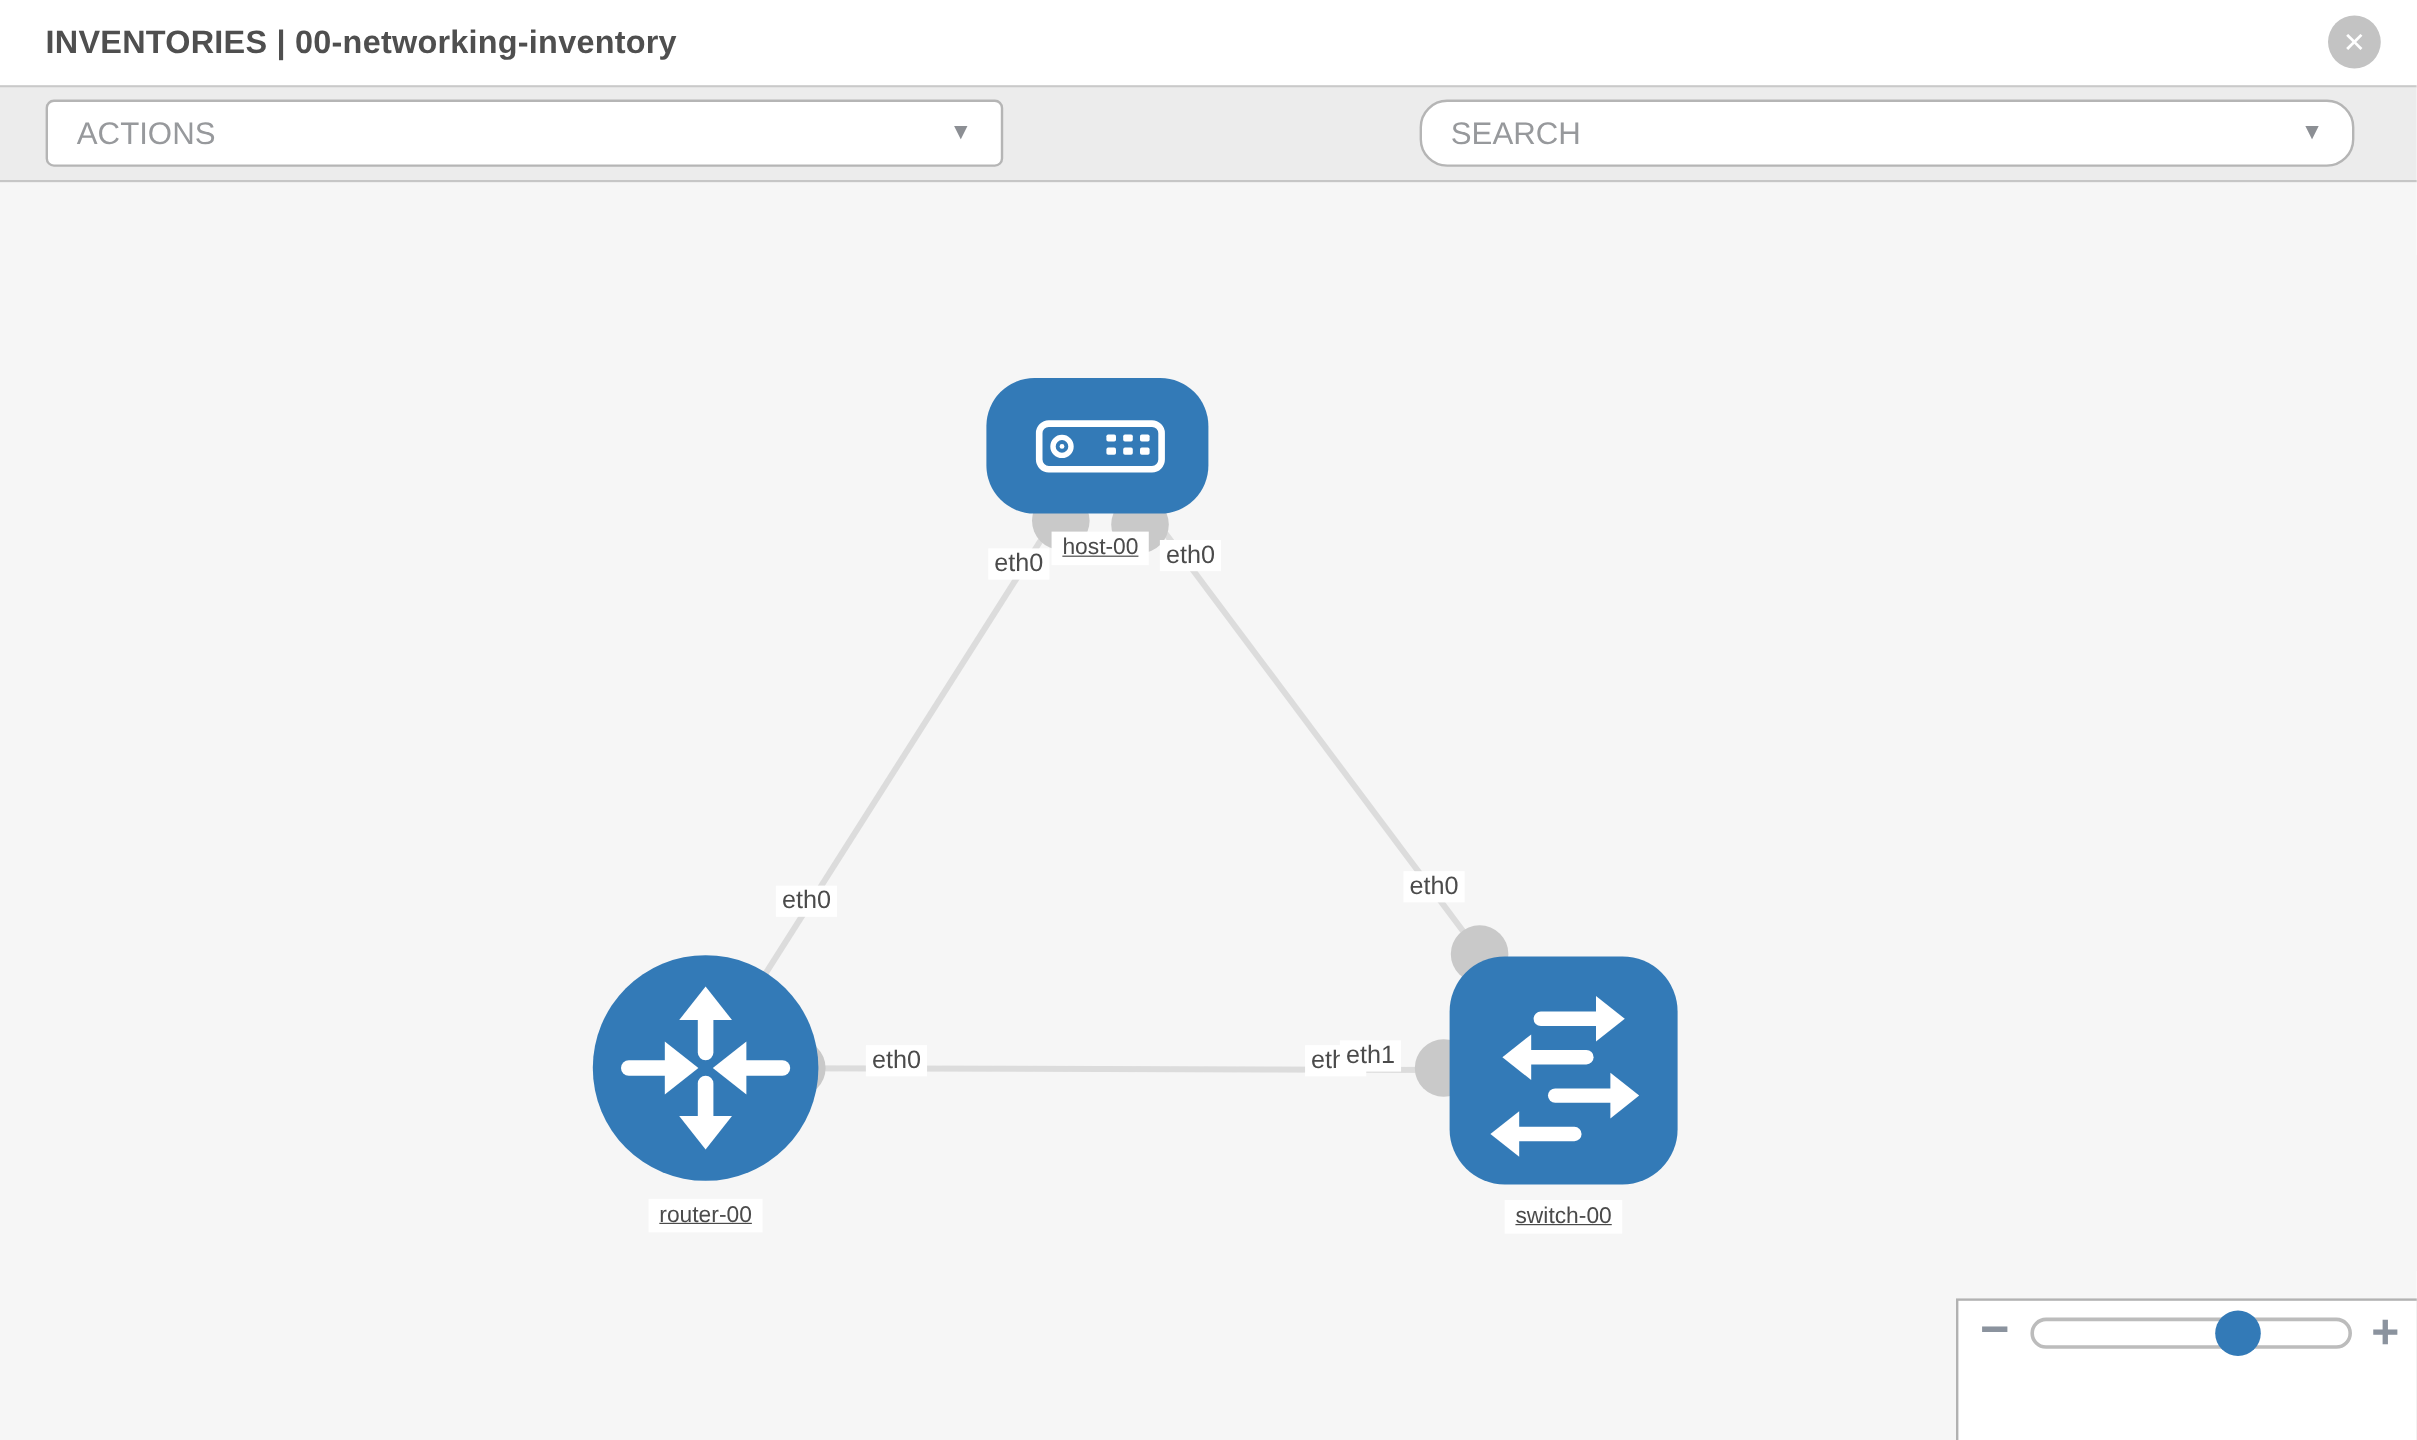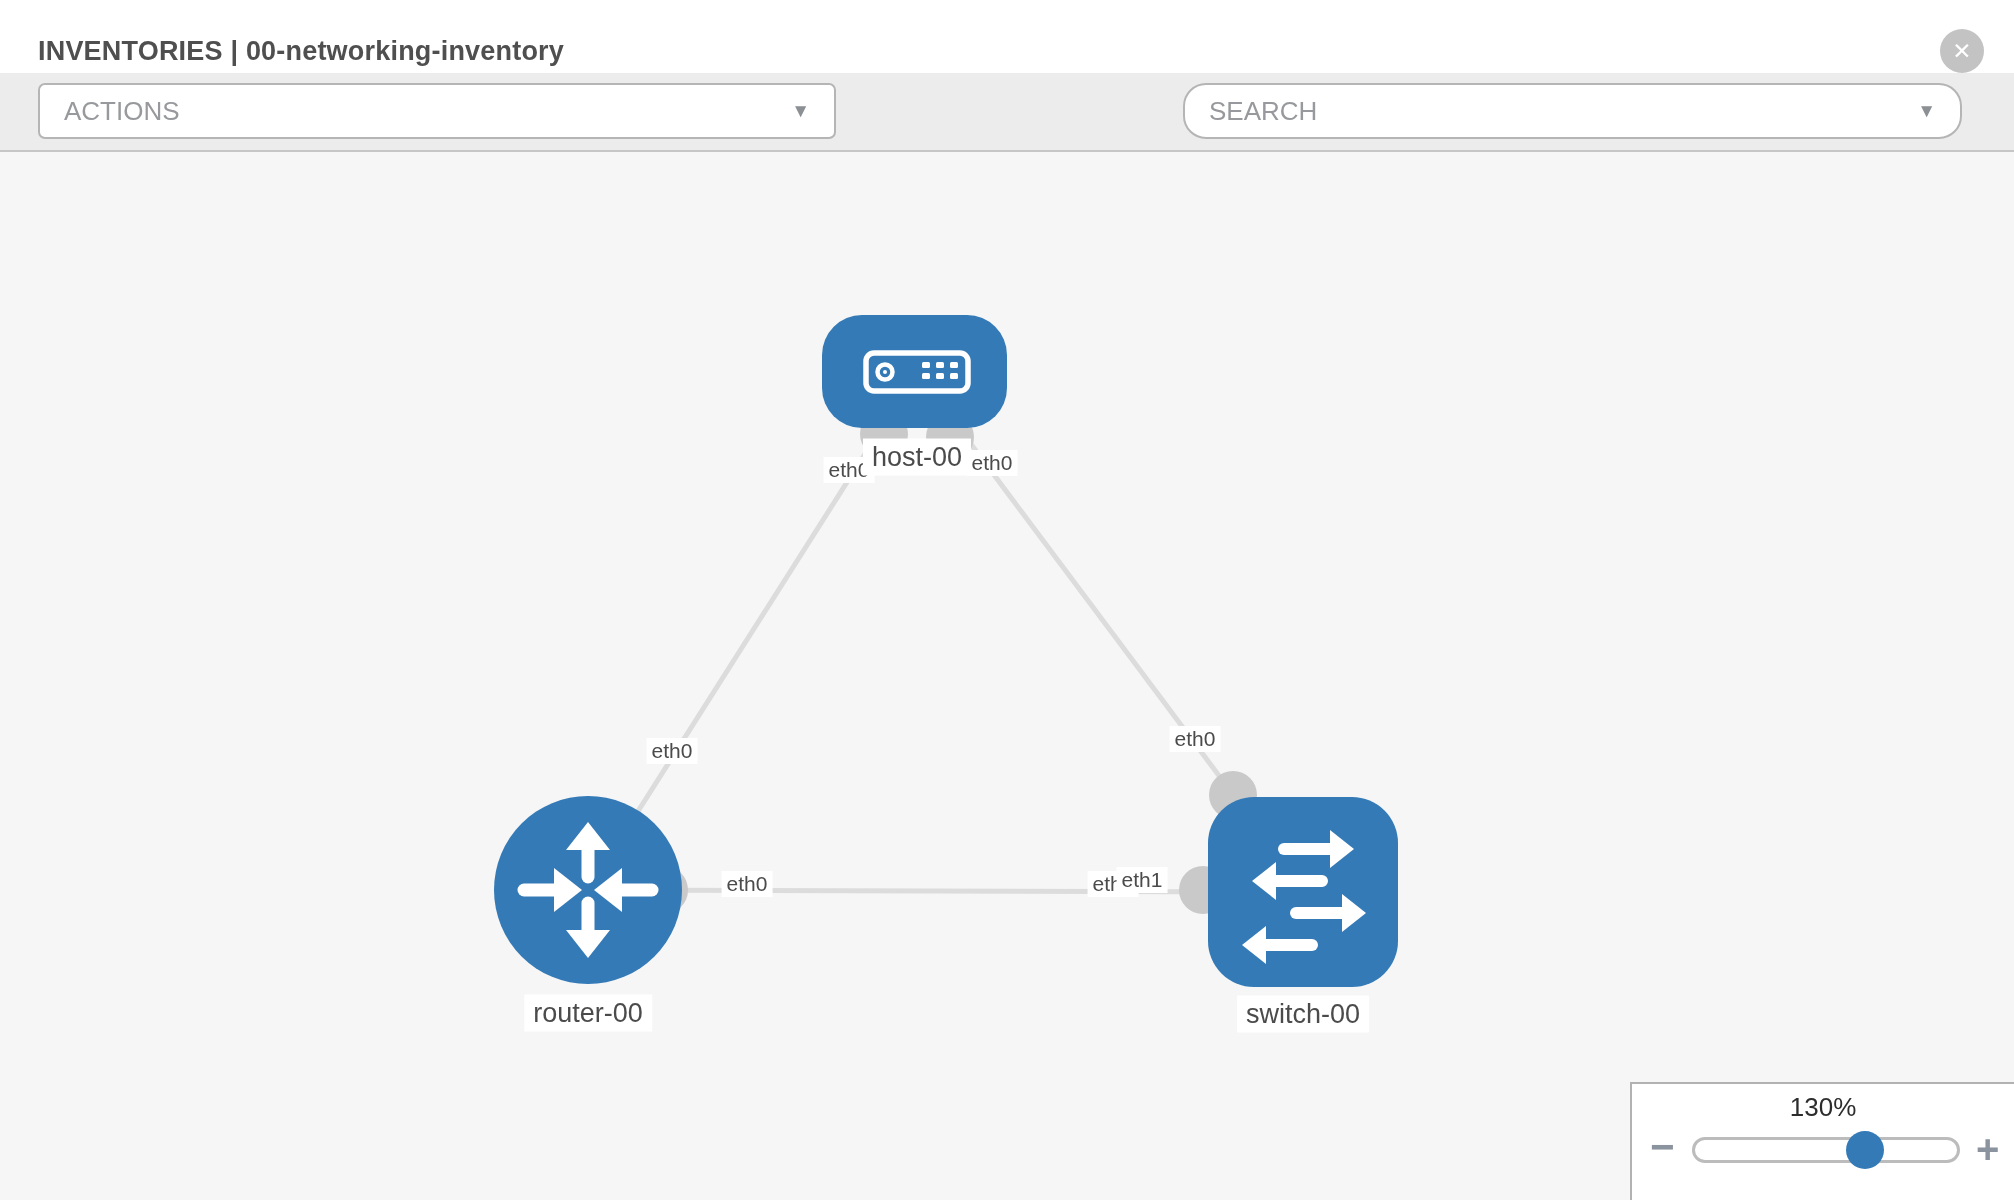--- a/index.html
+++ b/index.html
@@ -1,40 +1,40 @@
 <!DOCTYPE html>
 <html><head>
 <meta charset="utf-8">
 <style>
   html,body{margin:0;padding:0;}
   body{font-family:"Liberation Sans","DejaVu Sans",sans-serif;}
   .page{position:relative;width:2014px;height:1200px;overflow:hidden;background:#ffffff;}
 
   
-  .header{position:absolute;left:0;top:0;width:2014px;height:71px;background:#ffffff;border-bottom:2px solid #c9c9c9;margin-top:16px;}
+  .header{position:absolute;left:0;top:0;width:2014px;height:71px;background:#ffffff;border-bottom:2px solid #c9c9c9;}
   .page-title{position:absolute;left:38px;top:0;line-height:71px;font-size:27px;font-weight:bold;color:#4f4f4f;letter-spacing:.2px;}
   .close-btn{position:absolute;right:30px;top:13px;width:44px;height:44px;border-radius:50%;background:#c3c3c3;color:#ffffff;display:flex;align-items:center;justify-content:center;font-size:23px;font-weight:900;cursor:pointer;}
 
   
   .toolbar{position:absolute;left:0;top:73px;width:2014px;height:77px;background:#ececec;border-bottom:2px solid #c6c6c6;}
   .dropdown{position:absolute;top:10px;height:56px;background:#ffffff;border:2px solid #b5b5b5;border-radius:7px;box-sizing:border-box;display:flex;align-items:center;justify-content:space-between;padding:11px 24px;cursor:pointer;}
   .dropdown .value{font-size:26px;color:#97999c;}
   .dropdown .caret{font-size:19px;color:#8c8f94;}
   .dd-actions{left:38px;width:798px;}
   .dd-search{left:1183px;width:779px;border-radius:23px;}
   .tool-icon{position:absolute;top:93px;width:42px;height:42px;cursor:pointer;}
   .tool-wrench{left:1051px;}
   .tool-key{left:1113px;}
 
   
   .canvas{position:absolute;left:0;top:152px;width:2014px;height:1048px;background:#f6f6f6;}
   .canvas svg.topo{position:absolute;left:0;top:0;}
 
   .node-label,.iface-label{position:absolute;transform:translate(-50%,-50%);background:#ffffff;color:#4b4b4b;white-space:nowrap;}
-  .node-label{font-size:27px;padding:3px 9px;}
+  .node-label{font-size:19px;padding:3px 9px;text-decoration:underline;}
   .iface-label{font-size:21px;padding:1px 5px;}
 
   
   .zoom-panel{position:absolute;left:1630px;top:930px;width:386px;height:120px;background:#ffffff;border:2px solid #b2b2b2;box-sizing:border-box;}
   .zoom-level{margin-top:8px;text-align:center;font-size:26px;color:#2d2d2d;}
   .zoom-row{position:relative;height:50px;margin-top:4px;}
   .zoom-minus{position:absolute;left:18px;top:-2px;font-size:42px;font-weight:700;color:#8b939e;line-height:44px;cursor:pointer;}
   .zoom-plus{position:absolute;left:344px;top:0px;font-size:40px;font-weight:700;color:#8b939e;line-height:44px;cursor:pointer;}
   .zoom-track{position:absolute;left:60px;top:10px;width:262px;height:20px;background:#ffffff;border:3px solid #bcbcbc;border-radius:13px;cursor:pointer;}
   .zoom-knob{position:absolute;left:151px;top:-9px;width:38px;height:38px;border-radius:50%;background:#337ab7;cursor:grab;}
@@ -145,21 +145,20 @@
     <div class="iface-label" style="left:1195px;top:587px;">eth0</div>
     <div class="iface-label" style="left:747px;top:732px;">eth0</div>
     <div class="iface-label" style="left:1113px;top:732px;">eth0</div>
     <div class="iface-label" style="left:1142px;top:728px;">eth1</div>
 
     <div class="node-label" style="left:917px;top:305px;">host-00</div>
     <div class="node-label" style="left:588px;top:861px;">router-00</div>
     <div class="node-label" style="left:1303px;top:862px;">switch-00</div>
 
     <div class="zoom-panel">
-      <div class="zoom-level">130%</div>
       <div class="zoom-row">
         <span class="zoom-minus">−</span>
         <div class="zoom-track">
           <div class="zoom-knob"></div>
         </div>
         <span class="zoom-plus">+</span>
       </div>
     </div>
   </div>
 

